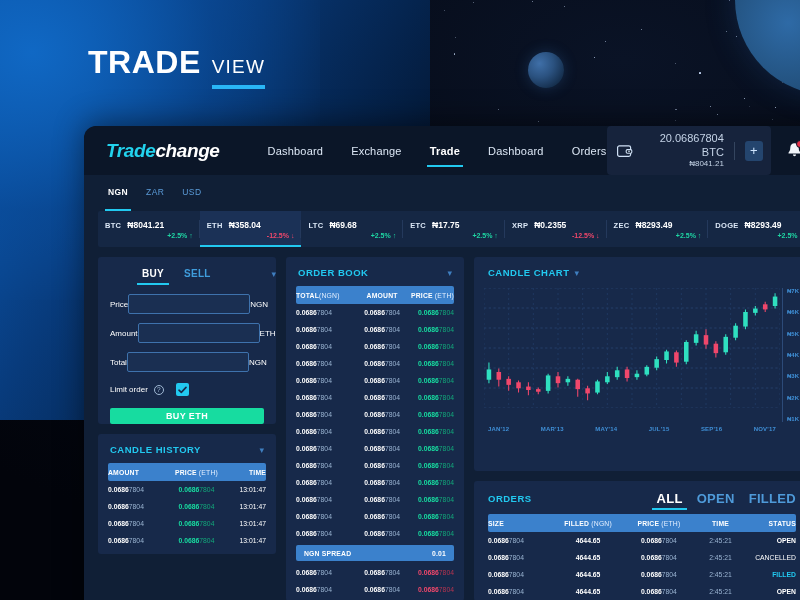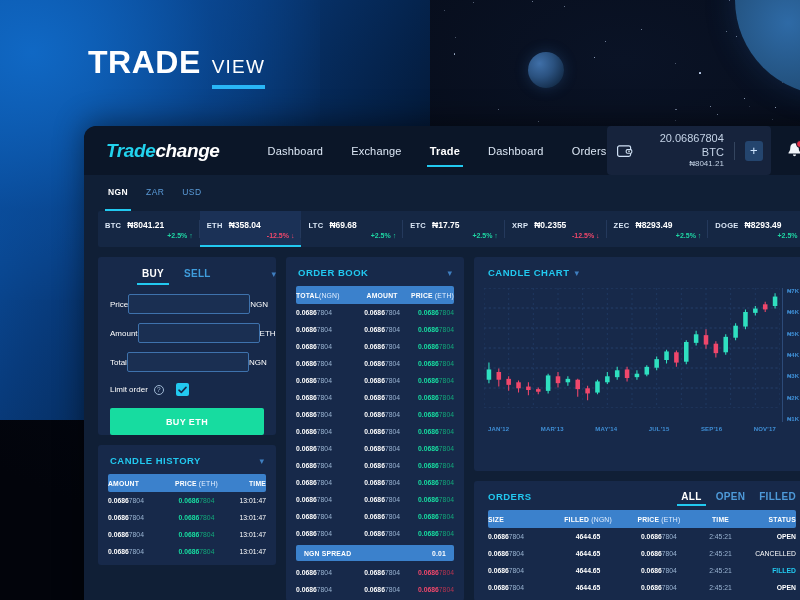--- a/index.html
+++ b/index.html
@@ -169,21 +169,21 @@
     width: 10px; height: 10px; border-radius: 50%; border: 1px solid #9fb8d4;
     color: #9fb8d4; font-size: 7px; display: flex; align-items: center; justify-content: center;
     line-height: 1;
   }
   .chk {
     width: 13px; height: 13px; border-radius: 2px; background: #22c9f0; margin-left: 6px;
     display: flex; align-items: center; justify-content: center; cursor: pointer;
   }
   .chk svg { display: block; }
   .buy-btn {
-    margin: 12px 12px 1px 12px; height: 27px; background: #17dca0; border-radius: 2px;
+    margin: 12px 12px 1px 12px; height: 16px; background: #17dca0; border-radius: 2px;
     display: flex; align-items: center; justify-content: center;
     color: #ffffff; font-size: 9px; font-weight: bold; letter-spacing: 0.4px; cursor: pointer;
   }
 
   
   .thead {
     display: flex; background: #3b81cc; margin: 0 10px; border-radius: 2px; height: 18px;
     align-items: center;
   }
   .th { font-size: 6.8px; font-weight: bold; color: #ffffff; letter-spacing: 0.2px; }
@@ -222,21 +222,21 @@
     border-left: 1px solid #2c4a78; padding-left: 4px;
   }
   .ylab { font-size: 6px; color: #3f8fd6; font-weight: bold; }
   .plot { position: absolute; left: 0; right: 26px; top: 0; bottom: 14px; }
   .xaxis { display: flex; justify-content: space-between; margin: 4px 34px 0 14px; }
   .xlab { font-size: 6px; color: #3f8fd6; font-weight: bold; letter-spacing: 0.2px; }
 
   
   .ord-head { display: flex; align-items: center; padding: 10px 14px 0 14px; }
   .ord-tabs { margin-left: auto; display: flex; gap: 14px; }
-  .otab { font-size: 10px; color: #4e9ad9; font-weight: bold; position: relative; cursor: pointer; letter-spacing: 0.3px; }
+  .otab { font-size: 13px; color: #4e9ad9; font-weight: bold; position: relative; cursor: pointer; letter-spacing: 0.3px; }
   .otab.active { color: #ffffff; }
   .otab.active::after {
     content: ""; position: absolute; left: -4px; right: -4px; bottom: -4px; height: 2px; background: #22c9f0;
   }
   .o-c1 { width: 21%; }
   .o-c2 { width: 23%; text-align: center; }
   .o-c3 { width: 23%; text-align: center; }
   .o-c4 { width: 17%; text-align: center; }
   .o-c5 { width: 16%; text-align: right; }
   .st-open { color: #ffffff; font-weight: bold; }

